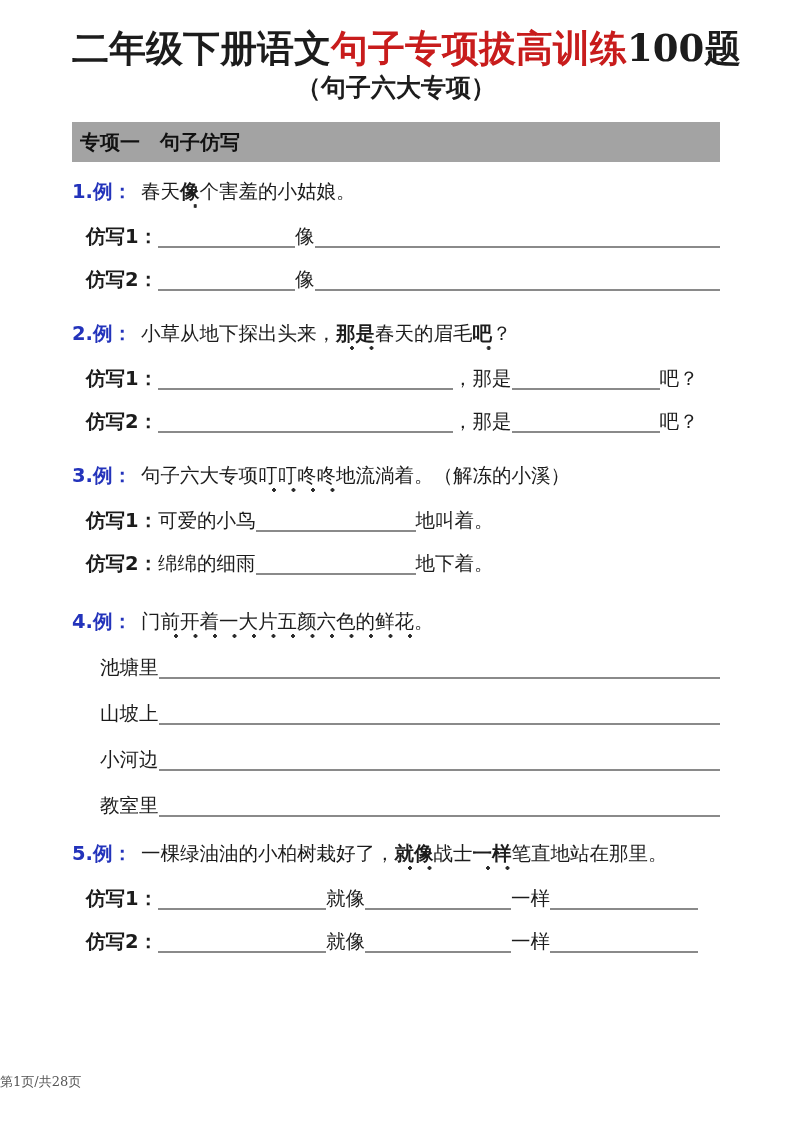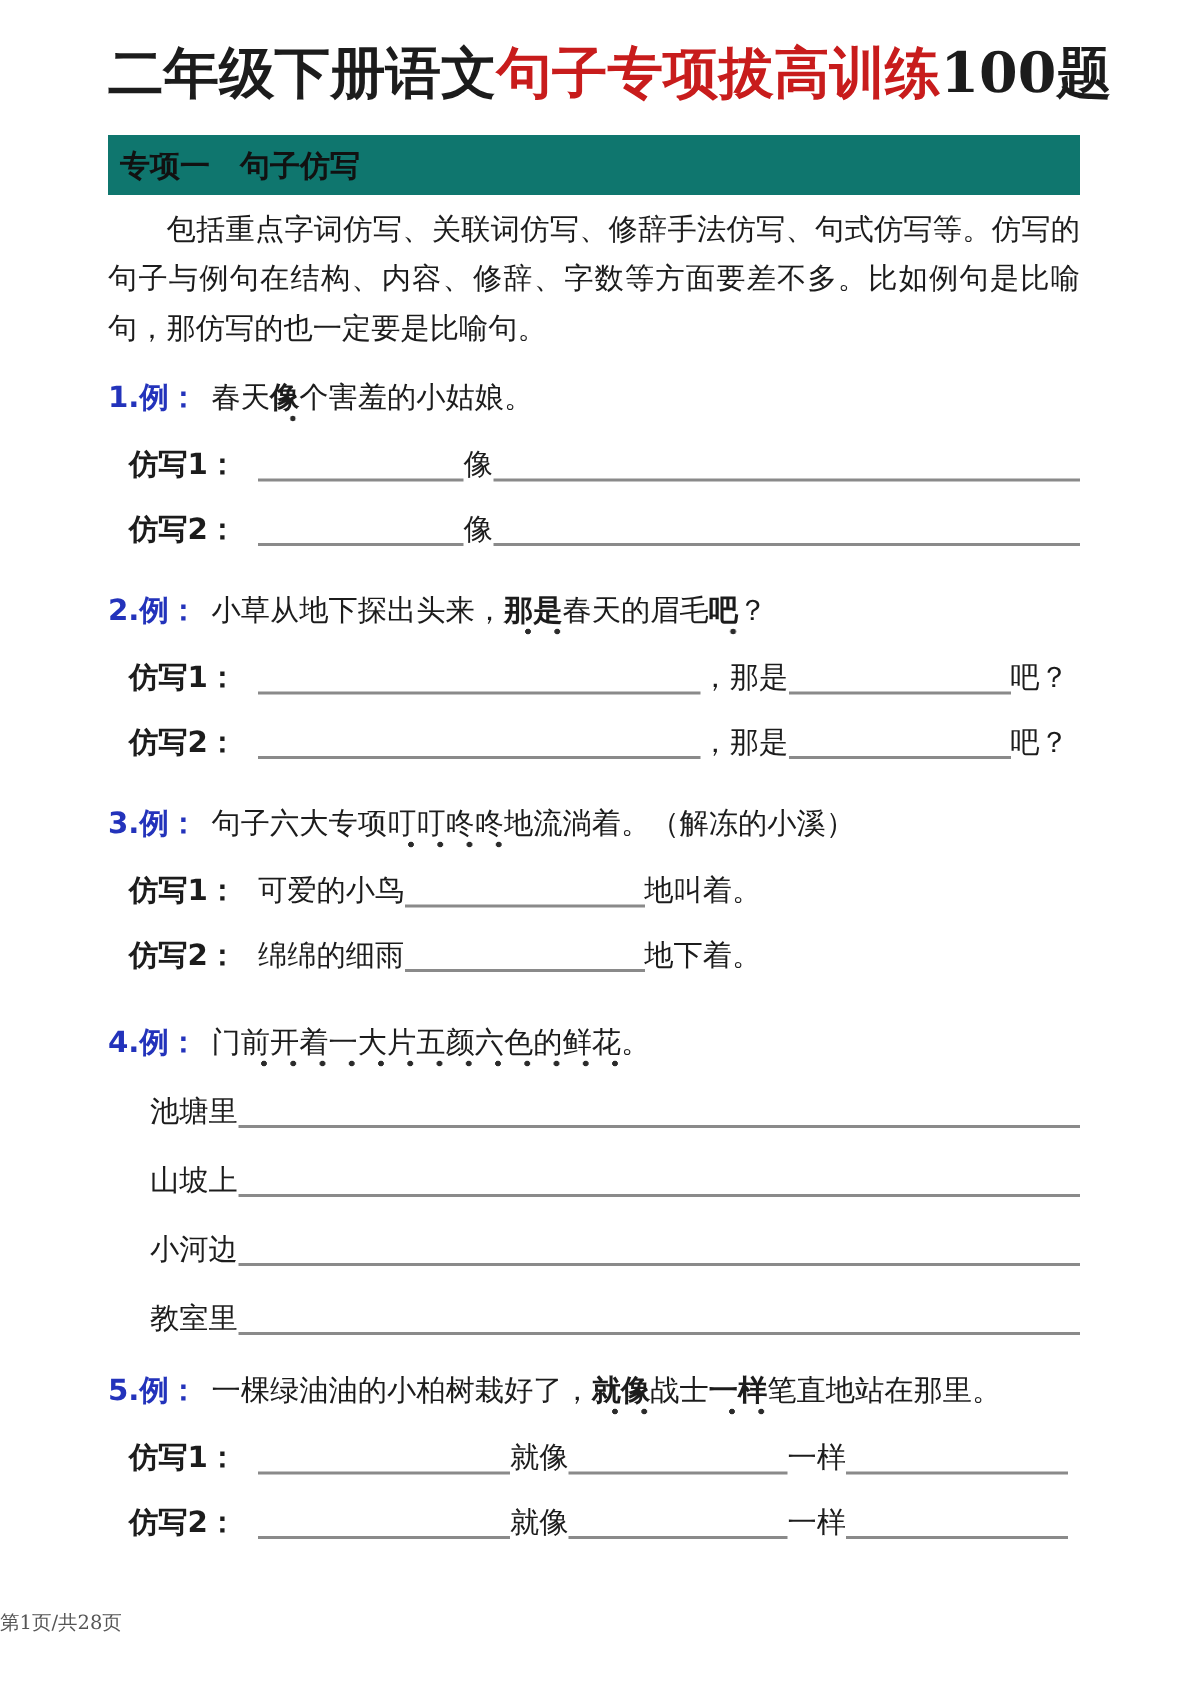--- a/index.html
+++ b/index.html
@@ -21,21 +21,21 @@
   }
   .doc-title .red { color: #c81c1c; }
   .doc-subtitle {
     text-align: center; font-size: 25px; line-height: 32px;
     font-weight: 700;
   }
 
   
   .section-bar {
     margin-top: 18px;
-    background: #0f766e;
+    background: #a3a3a3;
     padding: 7px 10px 7px 8px;
     font-family: "DejaVu Sans", sans-serif;
     font-weight: 700; font-size: 20px; line-height: 26px;
     color: #111;
   }
 
   
   .intro {
     margin-top: 6px;
     font-size: 19.5px; line-height: 33px;
@@ -74,45 +74,45 @@
     display: flex; align-items: baseline;
     margin-top: 19px; padding-left: 14px;
     font-size: 19.5px; line-height: 24px;
     white-space: nowrap;
   }
   .q-head + .row { margin-top: 21px; }
   .q4 .row { margin-top: 22px; padding-left: 28px; }
   .row > span { flex: 0 0 auto; }
   .row .lbl {
     font-family: "DejaVu Sans", sans-serif;
-    font-weight: 700; margin-right: 14px;
+    font-weight: 700; margin-right: 0;
   }
   .blank {
     flex: 0 0 auto;
     border-bottom: 2px solid #8a8a8a;
     height: 0; position: relative; top: 5px;
   }
   .blank.grow { flex: 1 1 auto; }
 
   
   .footer {
     position: absolute; left: 0; bottom: 30px; width: 100%;
     text-align: left; font-size: 13px; color: #555;
   }
 </style>
 </head>
 <body>
 
 <div class="page">
 
   <h1 class="doc-title"><span>二年级下册语文</span><span class="red">句子专项拔高训练</span><span>100题</span></h1>
+  <div class="doc-subtitle">（句子六大专项）</div>
 
   <div class="section-bar">专项一　句子仿写</div>
 
-  <p class="intro">包括重点字词仿写、关联词仿写、修辞手法仿写、句式仿写等。仿写的句子与例句在结构、内容、修辞、字数等方面要差不多。比如例句是比喻句，那仿写的也一定要是比喻句。</p>
 
   <div class="q q1">
     <div class="q-head"><span class="q-num">1.</span><span class="q-label">例：</span><span>春天</span><span class="b em">像</span><span>个害羞的小姑娘。</span></div>
     <div class="row">
       <span class="lbl">仿写1：</span>
       <span class="blank" style="width:137px"></span>
       <span>像</span>
       <span class="blank grow"></span>
     </div>
     <div class="row">

